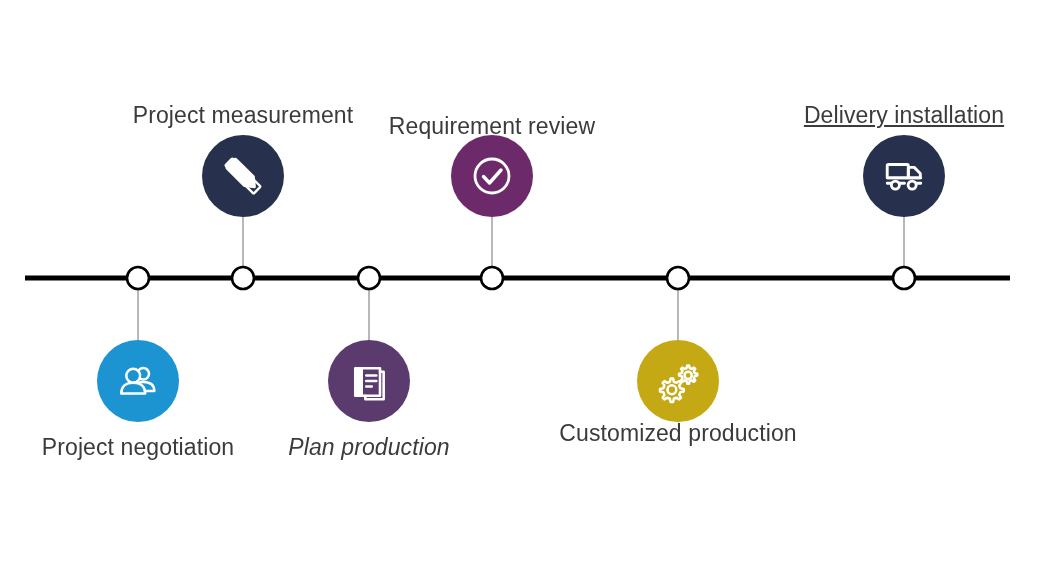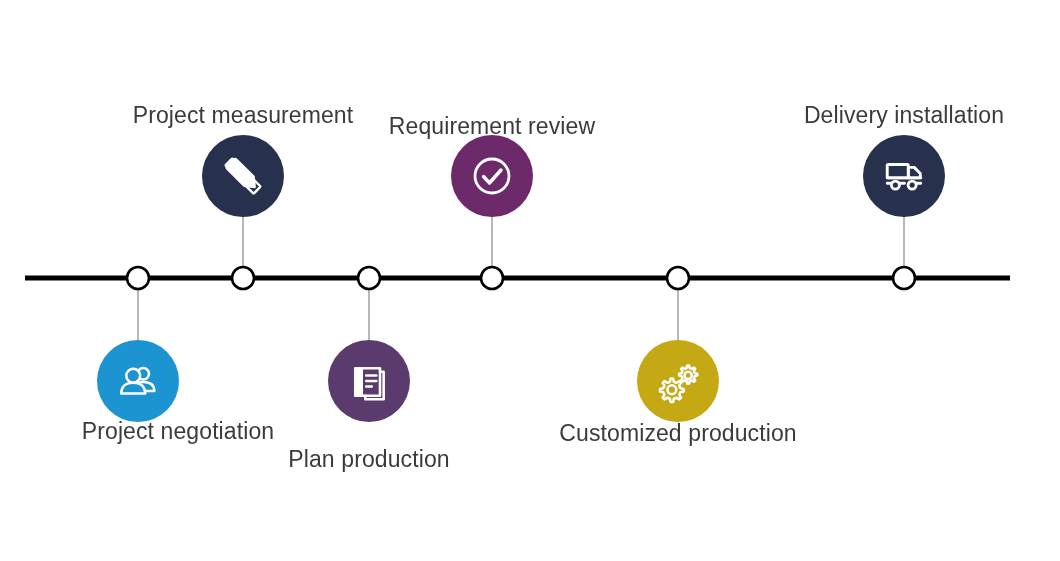--- a/index.html
+++ b/index.html
@@ -86,21 +86,21 @@
         <svg width="46" height="46" viewBox="0 0 48 48">
           <g fill="none" stroke="#ffffff" stroke-width="2.6" stroke-linecap="round" stroke-linejoin="round">
             <circle cx="29.5" cy="16.5" r="6"></circle>
             <path d="M24 34.5h17c0-6.2-3.9-9.5-11.5-9.5-1.6 0-3 .15-4.3.45"></path>
             <circle cx="19" cy="18.5" r="7.2" fill="#1c94d2"></circle>
             <path d="M6.5 37c0-7.2 4.7-11.2 12.5-11.2S31.5 29.8 31.5 37z" fill="#1c94d2"></path>
           </g>
         </svg>
       </span>
     </div>
-    <div class="caption caption-below" style="top:418px;margin-left:40px;">Project negotiation</div>
+    <div class="caption caption-below" style="top:434px;">Project negotiation</div>
   </div>
 
   <div class="node" style="left:243px; top:0;">
     <div class="bubble" style="top:135px; background:#27314e;">
       <span>
         <svg width="48" height="48" viewBox="0 0 48 48">
           <g transform="rotate(-45 24 24)">
 
             <g fill="none" stroke="#ffffff" stroke-width="2.4" stroke-linejoin="round">
               <path d="M20 6h9a2 2 0 0 1 2 2v24l-6.5 8-6.5-8V8a2 2 0 0 1 2-2z" fill="#ffffff"></path>
@@ -125,21 +125,21 @@
         <svg width="44" height="44" viewBox="0 0 48 48">
           <g fill="none" stroke="#ffffff" stroke-width="2.8" stroke-linejoin="round" stroke-linecap="round">
             <path d="M16 10h20v30H16z"></path>
             <path d="M36 14h4v30H20v-4"></path>
             <path d="M9 10h7v30H9z" fill="#ffffff"></path>
             <path d="M21 18h11M21 24h11M21 30h6"></path>
           </g>
         </svg>
       </span>
     </div>
-    <div class="caption caption-below" style="top:446px;">Plan production</div>
+    <div class="caption caption-below" style="top:434px;font-style:italic;">Plan production</div>
   </div>
 
   <div class="node" style="left:492px; top:0;">
     <div class="bubble" style="top:135px; background:#6d2a6b;">
       <span>
         <svg width="48" height="48" viewBox="0 0 48 48">
           <g fill="none" stroke="#ffffff" stroke-linecap="round" stroke-linejoin="round">
             <circle cx="24" cy="24" r="17" stroke-width="2.8"></circle>
             <path d="M15.5 24.5l6 6.5 11.5-13" stroke-width="3.4"></path>
           </g>
@@ -175,16 +175,16 @@
             <rect x="6.5" y="12" width="22" height="14" rx="1.2"></rect>
             <path d="M28.5 15h6.2l6.3 6.3V26H28.5z"></path>
             <path d="M6.5 26h35"></path>
             <path d="M6.5 31.5h4M19 31.5h5.5M37 31.5h4.5"></path>
             <circle cx="15" cy="33.5" r="4.2"></circle>
             <circle cx="32.5" cy="33.5" r="4.2"></circle>
           </g>
         </svg>
       </span>
     </div>
-    <div class="caption caption-above" style="top:102px;">Delivery installation</div>
+    <div class="caption caption-above" style="top:102px;text-decoration:underline;">Delivery installation</div>
   </div>
 
 </div>
 
 </body></html>

